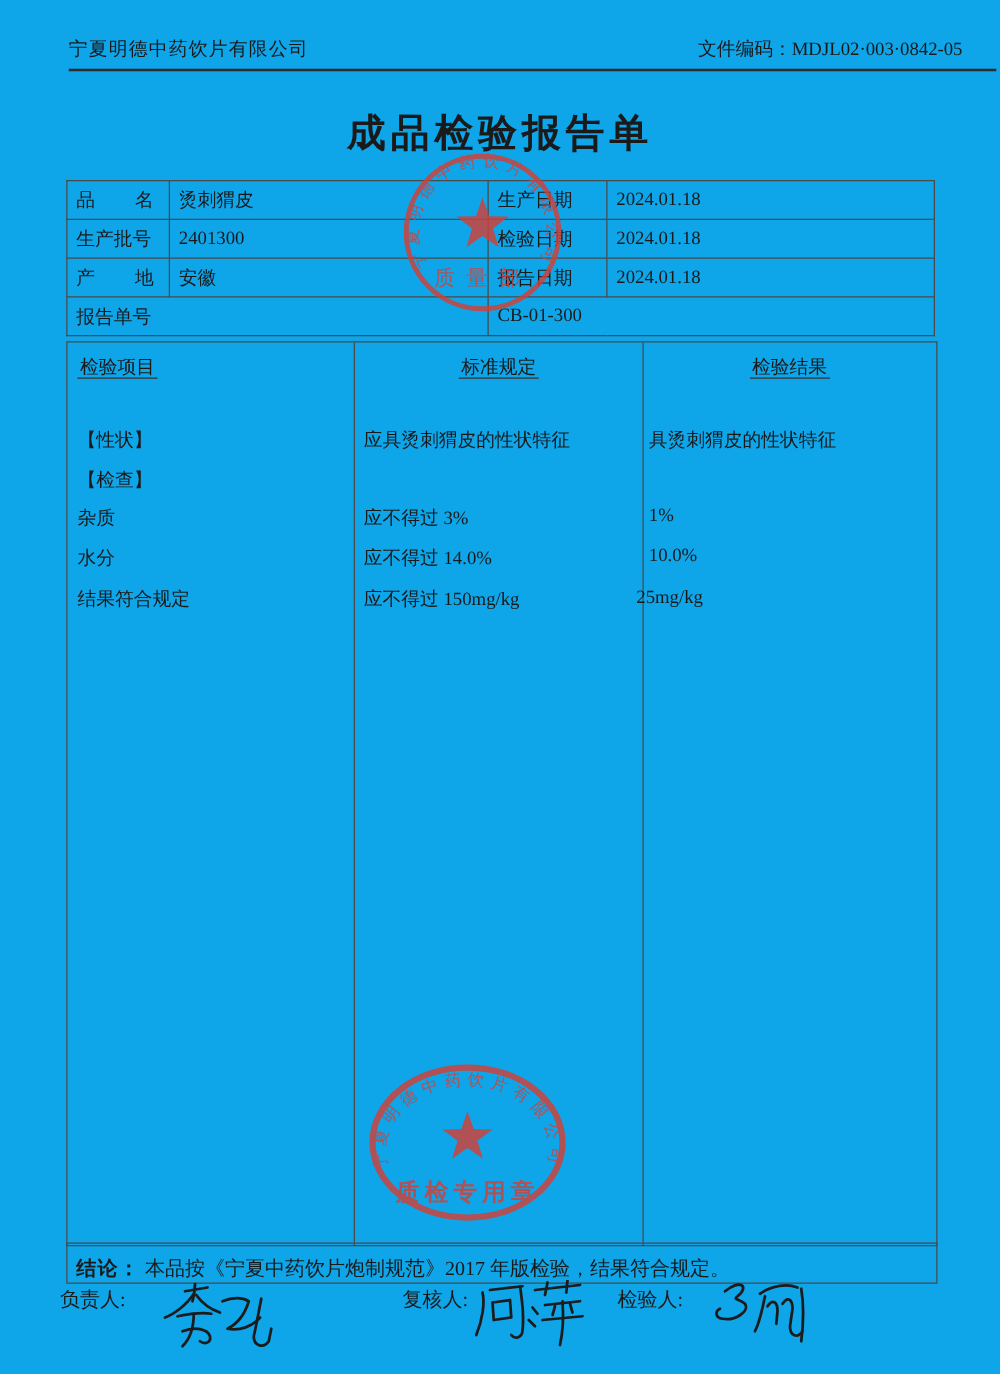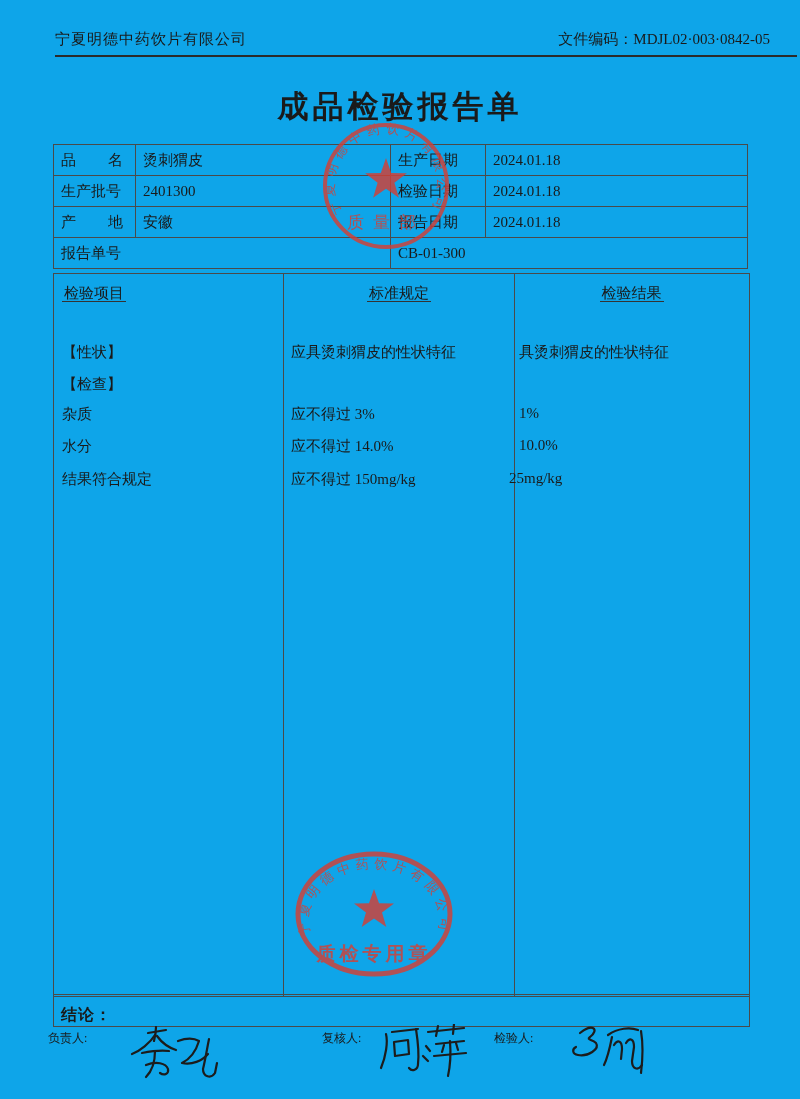--- a/index.html
+++ b/index.html
@@ -36,21 +36,21 @@
   .h2{left:230px;width:230px;text-align:center;}
   .h3{left:461px;width:233px;text-align:center;}
   .cell{position:absolute;white-space:nowrap;}
   
   .conclusion{
     position:absolute;left:53px;top:994px;width:695px;height:31px;
     border:1px solid #4a4a4a;display:flex;align-items:flex-end;font-size:16px;
   }
   .conclusion b{margin:0 4px 0 7px;letter-spacing:1px;}
   
-  .sig-label{position:absolute;top:1030px;font-size:12px;}
+  .sig-label{position:absolute;top:1030px;font-size:16px;}
   .sl1{left:48px;} .sl2{left:286px;margin-left:36px;} .sl3{left:494px;}
   .sig-svg{position:absolute;}
   .sig-svg path{fill:none;stroke:#1c1c1c;stroke-width:2.2;stroke-linecap:round;stroke-linejoin:round;}
   
   .stamp{position:absolute;opacity:.82;}
   .stamp text{fill:#d43f35;font-family:"Liberation Serif","DejaVu Serif",serif;}
 </style>
 </head>
 <body>
 
@@ -117,20 +117,21 @@
     <div class="cell" style="left:237px;top:163px">应不得过 14.0%</div>
     <div class="cell" style="left:465px;top:163px">10.0%</div>
 
     <div class="cell" style="left:8px;top:196px">结果符合规定</div>
     <div class="cell" style="left:237px;top:196px">应不得过 150mg/kg</div>
     <div class="cell" style="left:455px;top:196px">25mg/kg</div>
   </div>
 
   <div class="conclusion">
     <b>结论：</b>
+    <span>本品按《宁夏中药饮片炮制规范》2017 年版检验，结果符合规定。</span>
   </div>
 
   <div class="sig-label sl1">负责人:</div>
   <div class="sig-label sl2">复核人:</div>
   <div class="sig-label sl3">检验人:</div>
 
   <svg class="sig-svg" style="left:122px;top:1026px" width="104" height="56" viewBox="0 0 104 56">
     <path d="M26,7 L44,4"></path>
     <path d="M34,1 C34,7 33,11 32,15"></path>
     <path d="M33,9 C28,17 18,25 10,28"></path>

